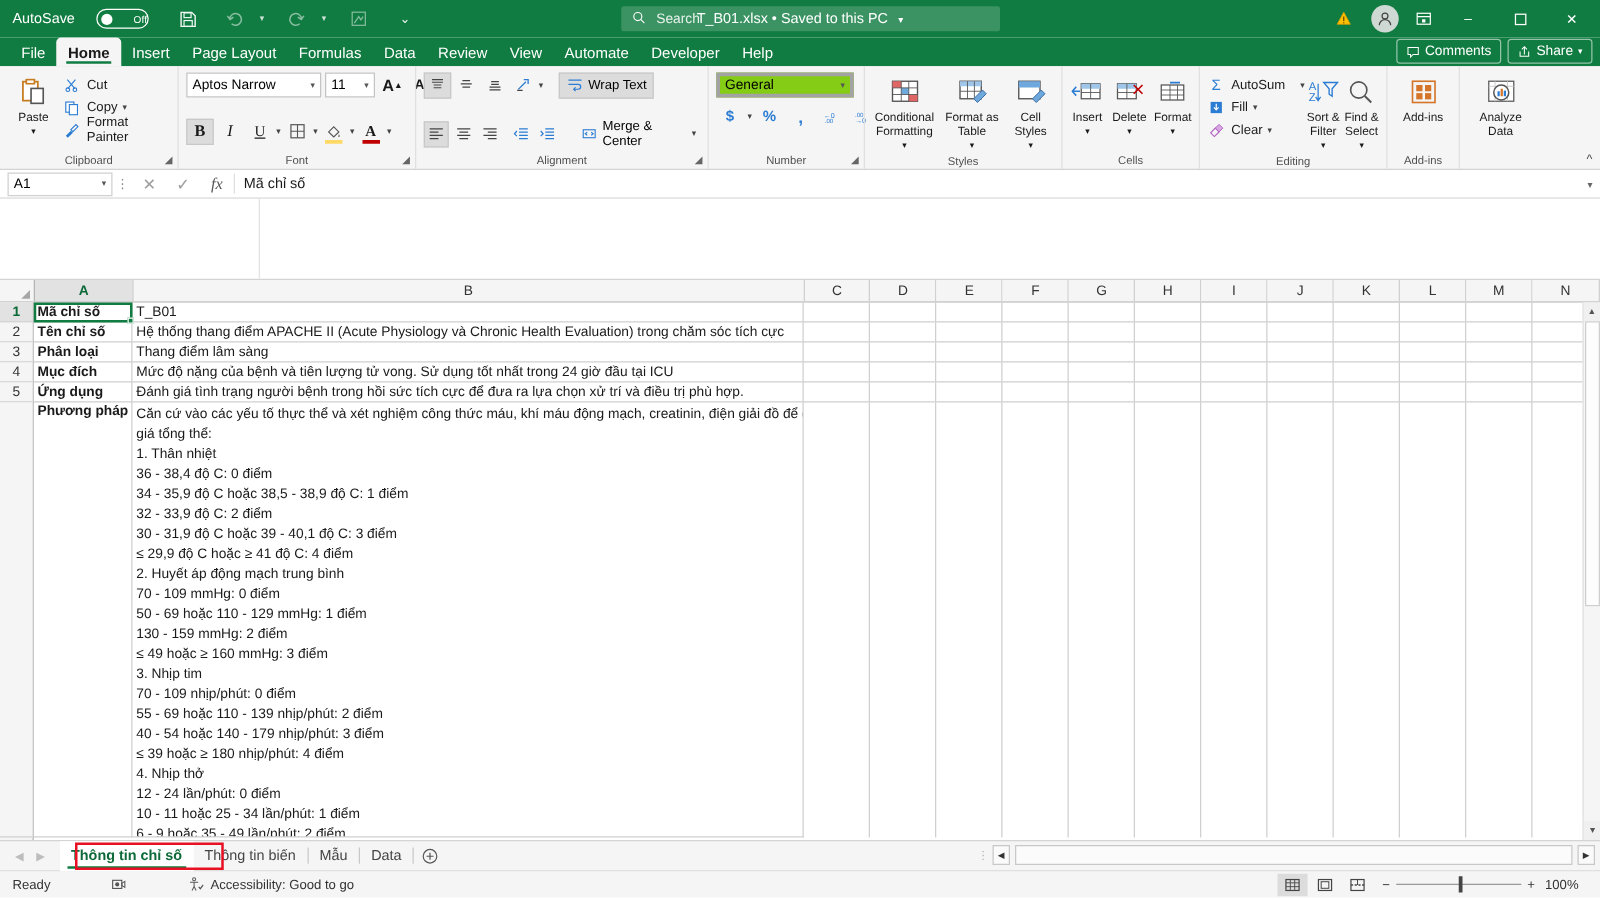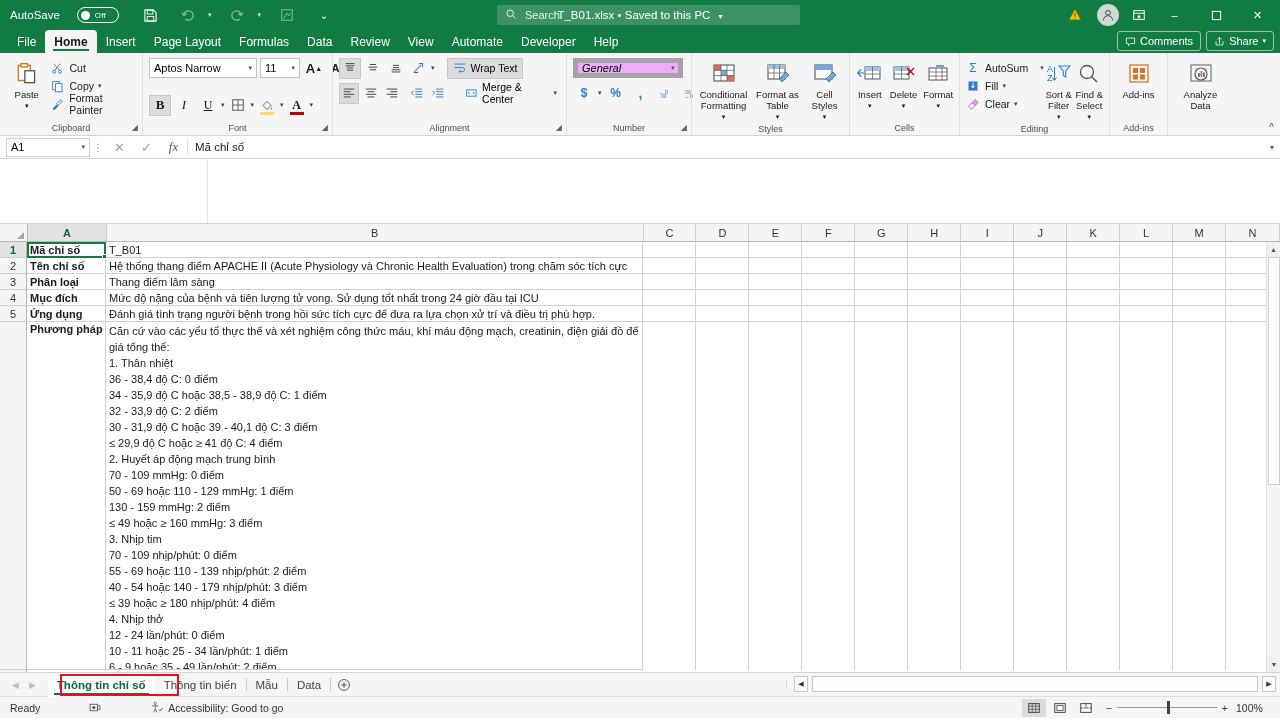--- a/index.html
+++ b/index.html
@@ -22,21 +22,21 @@
   .toggle-pill {
     width: 42px; height: 16px; border-radius: 9px;
     border: 1px solid #ffffff; background: transparent;
     display: flex; align-items: center; position: relative;
     font-size: 8px; color: #ffffff;
   }
   .toggle-knob {
     width: 9px; height: 9px; border-radius: 50%;
     background: #ffffff; position: absolute; left: 3px;
   }
-  .toggle-text { position: absolute; right: 12px; font-size: 8px; letter-spacing: .2px; padding-left: 23px;}
+  .toggle-text { position: absolute; right: 0; font-size: 8px; letter-spacing: .2px; padding-left: 23px;}
   .tb-icon {
     width: 26px; height: 24px; display: flex; align-items: center;
     justify-content: center; opacity: .95;
   }
   .tb-icon.dim { opacity: .5; }
   .tb-icon svg { display:block; }
   .caret-sm { font-size: 7px; opacity: .8; margin-left:-4px; margin-right:2px;}
   .doc-title {
     position: absolute; left: 0; right: 0; text-align: center;
     font-size: 11.5px; pointer-events: none;
@@ -137,24 +137,23 @@
   .alignrow { display: flex; align-items: center; gap: 1px; height: 22px; }
   .wrapbtn {
     height: 21px; display: flex; align-items: center; gap: 4px; font-size: 10.5px;
     padding: 0 5px; background: #dcdcdc; border: 1px solid #c8c8c8;
   }
   .mergebtn {
     height: 21px; display: flex; align-items: center; gap: 4px; font-size: 10.5px;
     padding: 0 5px;
   }
   .numfmt {
-    width: 110px; height: 20px; border: 5px solid #a3a3a3; background: #f0abfc;
+    width: 110px; height: 20px; border: 3px solid #a3a3a3; background: #84cc16;
     font-size: 11px; display: flex; align-items: center; padding: 0 4px;
     justify-content: space-between;
-    font-style: italic;
   }
   .numrow2 { display: flex; align-items: center; gap: 3px; height: 22px; margin-top: 3px; }
   .collapse-ribbon { position: absolute; right: 6px; bottom: 2px; font-size: 10px; color: #444; }
 
   
   .fbar { height: 23px; display: flex; align-items: center; background: #ffffff; border-bottom: 1px solid #d4d4d4;}
   .namebox {
     width: 84px; height: 19px; margin-left: 6px; border: 1px solid #d0d0d0;
     background: #fff; font-size: 11px; display: flex; align-items: center;
     justify-content: space-between; padding: 0 4px;
@@ -519,21 +518,21 @@
           </span>
         <span style="font-size:7px; color:#444;">▾</span>
         <div class="wrapbtn" style="margin-left:11px;">
           <svg width="14" height="14" viewBox="0 0 16 16">
               <path d="M2 3.5h12M2 7.5h9a2.2 2.2 0 0 1 0 4.4H7" fill="none" stroke="#2b7cd3" stroke-width="1.1"></path>
               <path d="M8.5 10.2L6.8 11.9l1.7 1.7" fill="none" stroke="#2b7cd3" stroke-width="1.1"></path>
             </svg>
           <span>Wrap Text</span>
         </div>
       </div>
-      <div class="alignrow" style="margin-top:3px;">
+      <div class="alignrow" style="margin-top:17px;">
         <span class="sq sel">
             <svg width="14" height="14" viewBox="0 0 16 16">
               <path d="M2 3.5h12M2 6.5h8M2 9.5h12M2 12.5h8" stroke="#444" stroke-width="1.1"></path>
             </svg>
           </span>
         <span class="sq">
             <svg width="14" height="14" viewBox="0 0 16 16">
               <path d="M2 3.5h12M4 6.5h8M2 9.5h12M4 12.5h8" stroke="#444" stroke-width="1.1"></path>
             </svg>
           </span>

